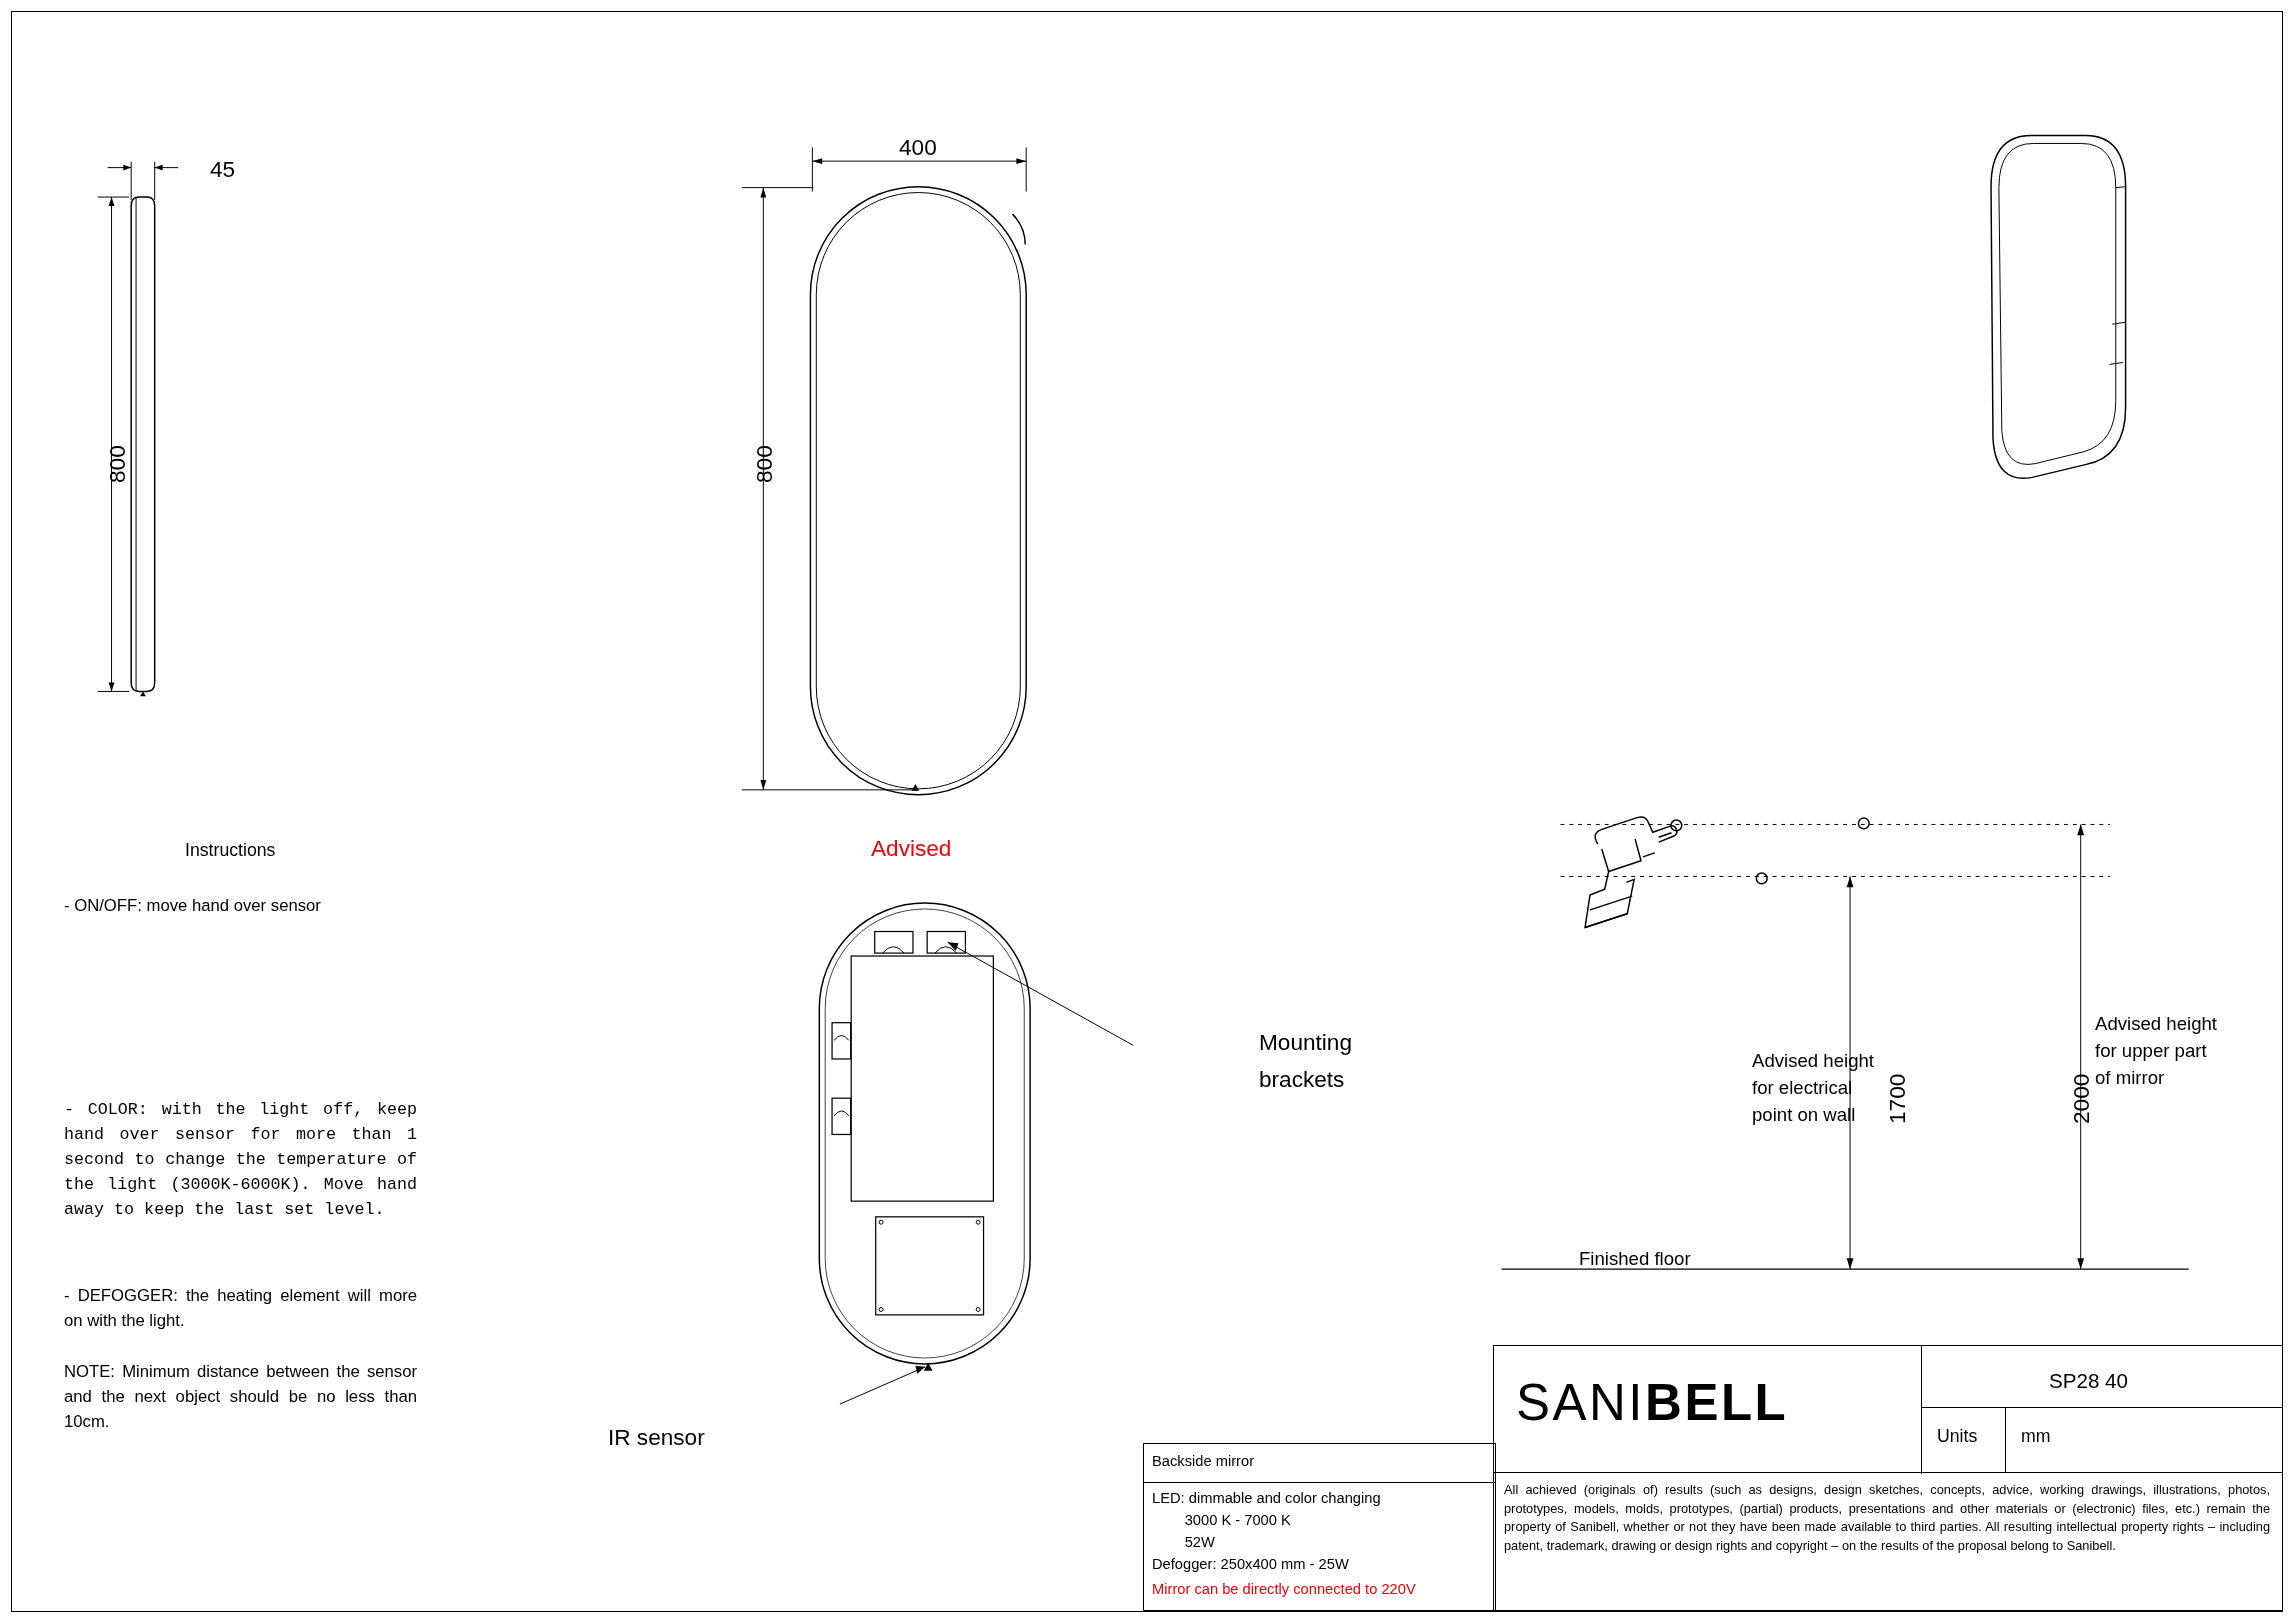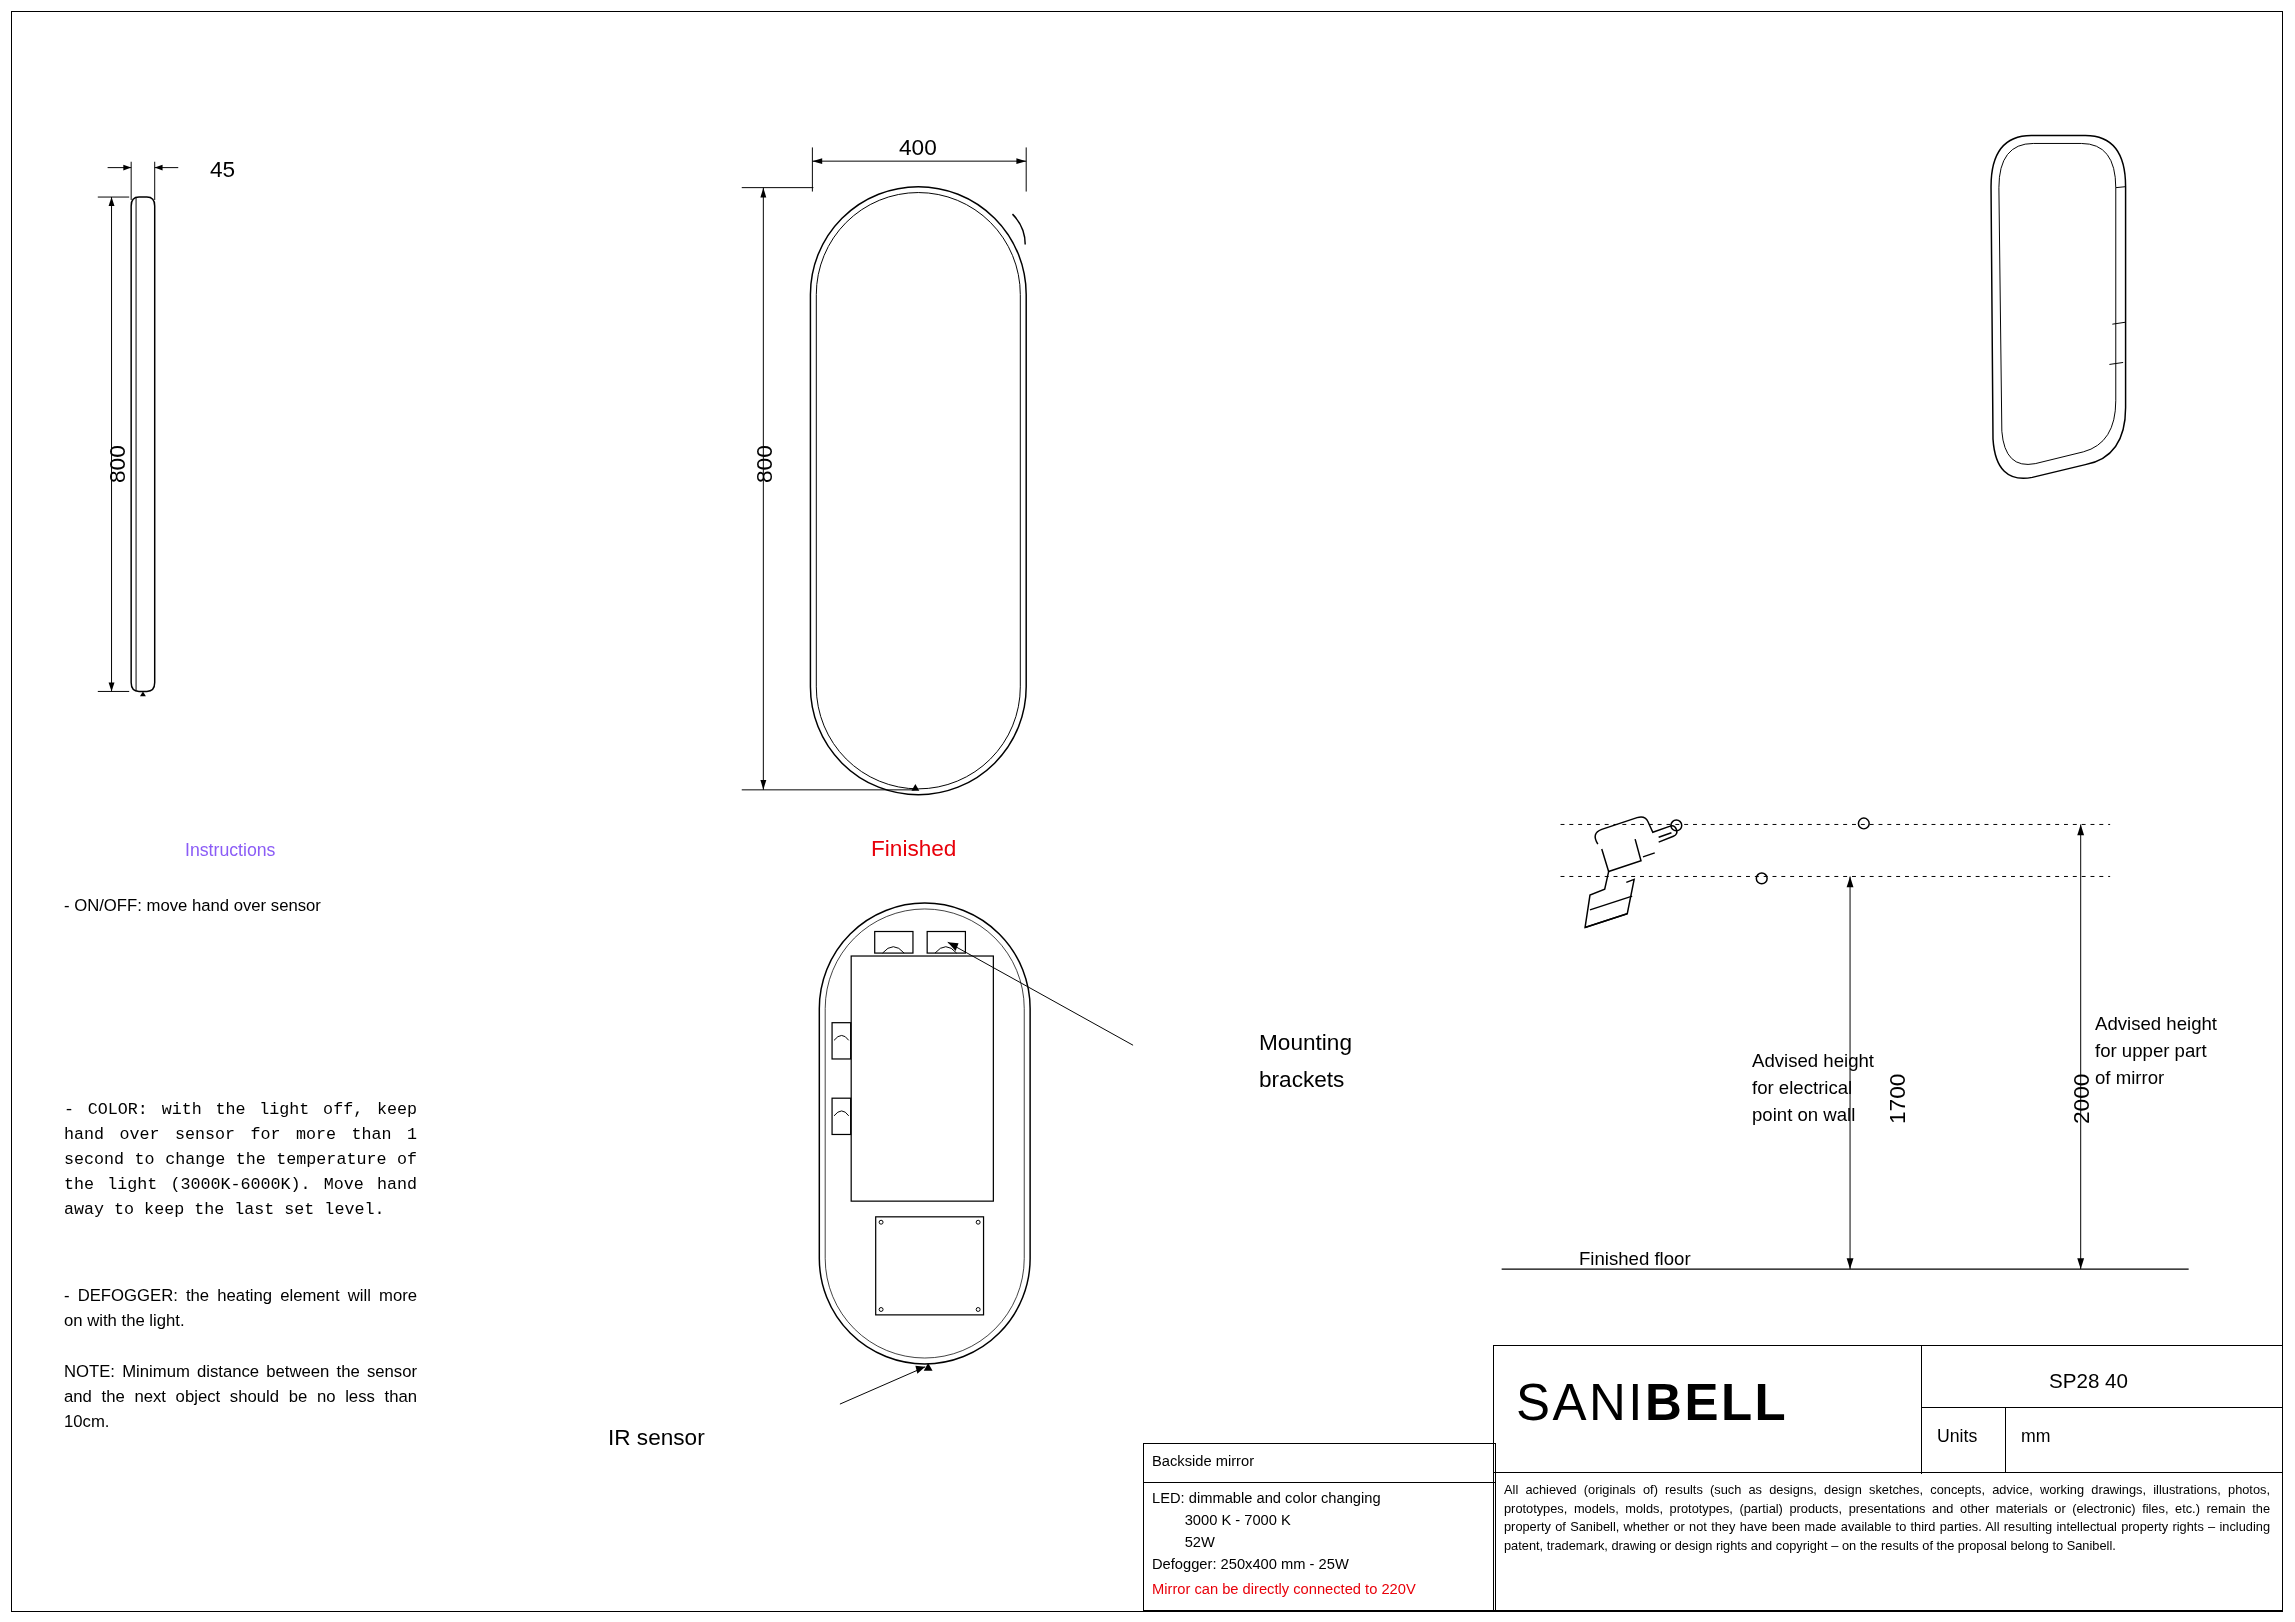--- a/index.html
+++ b/index.html
@@ -62,21 +62,21 @@
     font-size: 12.8px;
     line-height: 1.45;
     text-align: justify;
     color: #000;
   }
   .spec {
     font-size: 14.7px;
     line-height: 1.5;
   }
   .instr-title {
-    color: #8b5cf6;
+    color: #000000;
     font-size: 17.7px;
   }
   .instr-body {
     font-size: 16.7px;
     line-height: 1.5;
     text-align: justify;
     width: 353px;
   }
   .label-lg { font-size: 22.6px; }
   .label-md { font-size: 18.6px; }
@@ -143,21 +143,21 @@
     <line x1="355" y1="430" x2="382" y2="426" stroke="#000" stroke-width="2"></line>
     <line x1="349" y1="512" x2="377" y2="508" stroke="#000" stroke-width="2"></line>
   </svg>
 
   <div class="txt instr-title" style="left:185px; top:839px;">Instructions</div>
   <div class="instr-body abs" style="left:64px; top:893px; width:353px;">- ON/OFF: move hand over sensor</div>
   <div class="instr-body abs" style="left:64px; top:1097px; width:353px;font-family:Liberation Mono, monospace;">- COLOR: with the light off, keep hand over sensor for more than 1 second to change the temperature of the light (3000K-6000K). Move hand away to keep the last set level.</div>
   <div class="instr-body abs" style="left:64px; top:1283px; width:353px;">- DEFOGGER: the heating element will more on with the light.</div>
   <div class="instr-body abs" style="left:64px; top:1359px; width:353px;">NOTE: Minimum distance between the sensor and the next object should be no less than 10cm.</div>
 
-  <div class="txt label-lg" style="left:871px; top:834px; color:#e8000a;">Finished</div>
+  <div class="txt label-lg" style="left:871px; top:834px; color:#e8000a;">Advised</div>
 
   <svg class="abs" style="left:785px; top:893px;" width="402" height="530" viewBox="0 0 820 1080">
 
     <rect x="70" y="20" width="430" height="940" rx="215" ry="215" fill="none" stroke="#000" stroke-width="3"></rect>
     <rect x="82" y="32" width="406" height="916" rx="203" ry="203" fill="none" stroke="#000" stroke-width="1.5"></rect>
 
     <rect x="135" y="128" width="290" height="500" fill="none" stroke="#000" stroke-width="2.5"></rect>
 
     <rect x="183" y="78" width="78" height="44" fill="none" stroke="#000" stroke-width="2.5"></rect>
     <path d="M 199 122 q 22 -26 44 0" fill="none" stroke="#000" stroke-width="2"></path>

